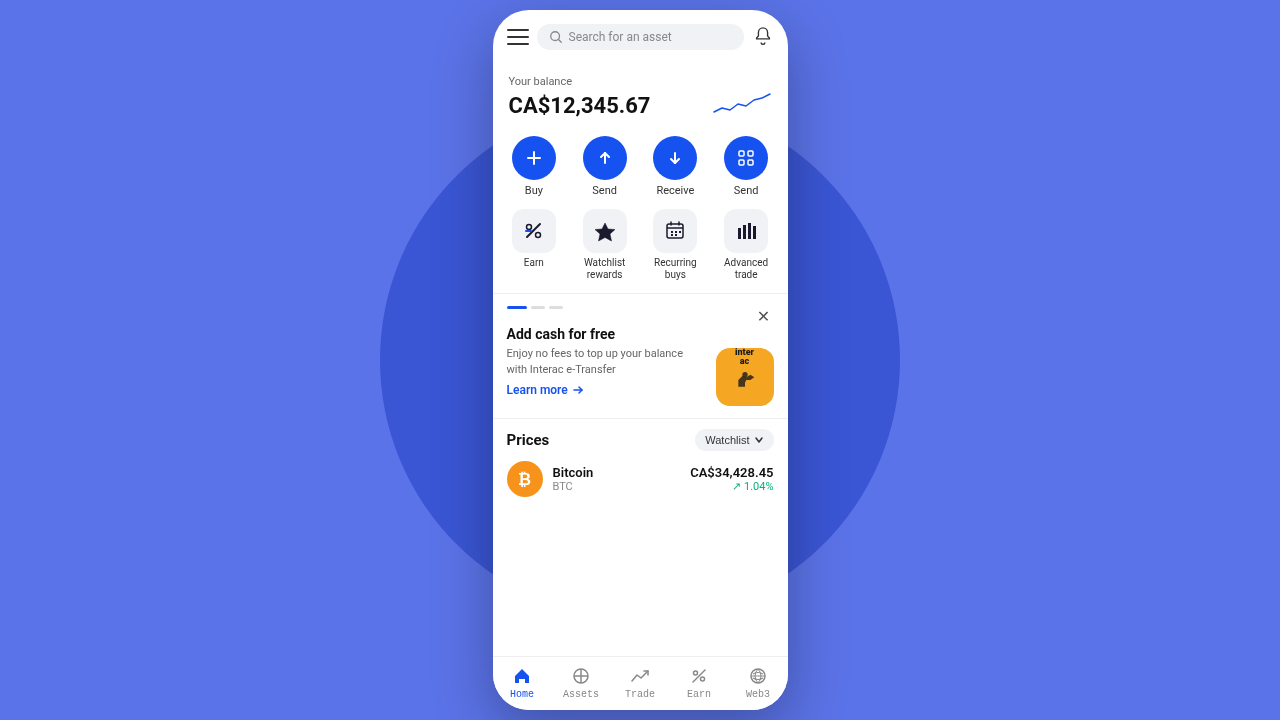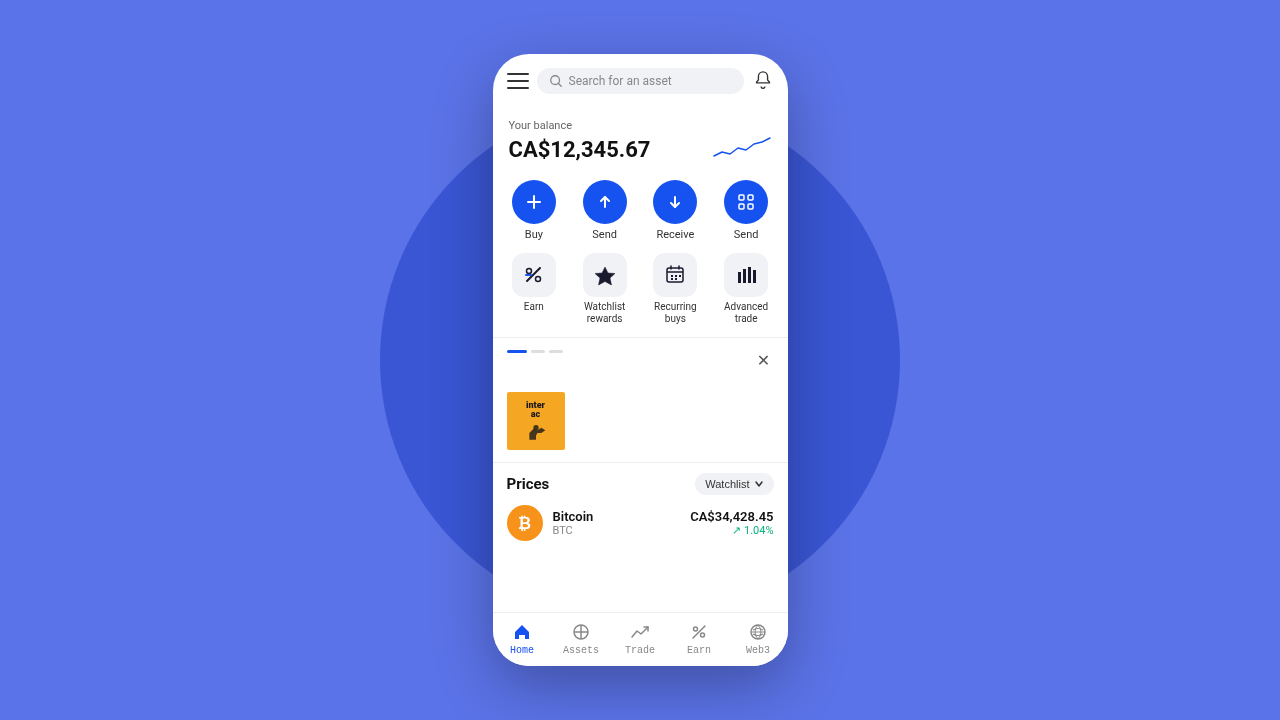--- a/index.html
+++ b/index.html
@@ -22,21 +22,21 @@
       background-color: #3a56d4;
       border-radius: 50%;
       top: 50%;
       left: 50%;
       transform: translate(-50%, -50%);
     }
 
     .phone-container {
       position: relative;
       width: 295px;
-      height: 612px;
+      height: 700px;
       background: #fff;
       border-radius: 36px;
       box-shadow: 0 20px 60px rgba(0,0,0,0.3);
       overflow: hidden;
       display: flex;
       flex-direction: column;
       z-index: 10;
     }
 
     
@@ -239,25 +239,24 @@
       gap: 4px;
       font-size: 12px;
       color: #1652f0;
       font-weight: 600;
       cursor: pointer;
     }
 
     .interac-logo {
       width: 58px;
       height: 58px;
-      border-radius: 2px;
+      border-radius: 14px;
       background: #f5a623;
       display: flex;
       align-items: center;
-      justify-content: center;
       flex-shrink: 0;
       font-size: 11px;
       font-weight: 900;
       color: #1a1a1a;
       text-align: center;
       line-height: 1.2;
       flex-direction: column;
       margin-top: 31px;
     }
 
@@ -476,20 +475,31 @@
   </div>
 
   <div class="promo-banner">
     <div class="promo-dots">
       <div class="promo-dot active"></div>
       <div class="promo-dot inactive"></div>
       <div class="promo-dot inactive"></div>
     </div>
     <div class="promo-close">✕</div>
     <div class="promo-content">
+      <div class="promo-text">
+        <div class="promo-title">Add cash for free</div>
+        <div class="promo-desc">Enjoy no fees to top up your balance with Interac e-Transfer</div>
+        <div class="promo-link">
+          <span>Learn more</span>
+          <svg width="14" height="14" viewBox="0 0 14 14" fill="none">
+            <line x1="2" y1="7" x2="10" y2="7" stroke="#1652f0" stroke-width="1.5" stroke-linecap="round"></line>
+            <polyline points="7,4 10,7 7,10" fill="none" stroke="#1652f0" stroke-width="1.5" stroke-linecap="round" stroke-linejoin="round"></polyline>
+          </svg>
+        </div>
+      </div>
       <div class="interac-logo">
         <span style="font-size:9px; font-weight:900; color:#1a1a1a; line-height:1;">inter</span>
         <span style="font-size:9px; font-weight:900; color:#1a1a1a; line-height:1;">ac</span>
         <svg width="28" height="20" viewBox="0 0 40 30" style="margin-top:2px;">
           <path d="M10,28 L10,18 L16,12 L22,14 L28,10 L34,14 L28,18 L22,18 L20,22 L20,28 Z" fill="#1a1a1a" opacity="0.8"></path>
           <circle cx="20" cy="10" r="4" fill="#1a1a1a" opacity="0.8"></circle>
         </svg>
       </div>
     </div>
   </div>

